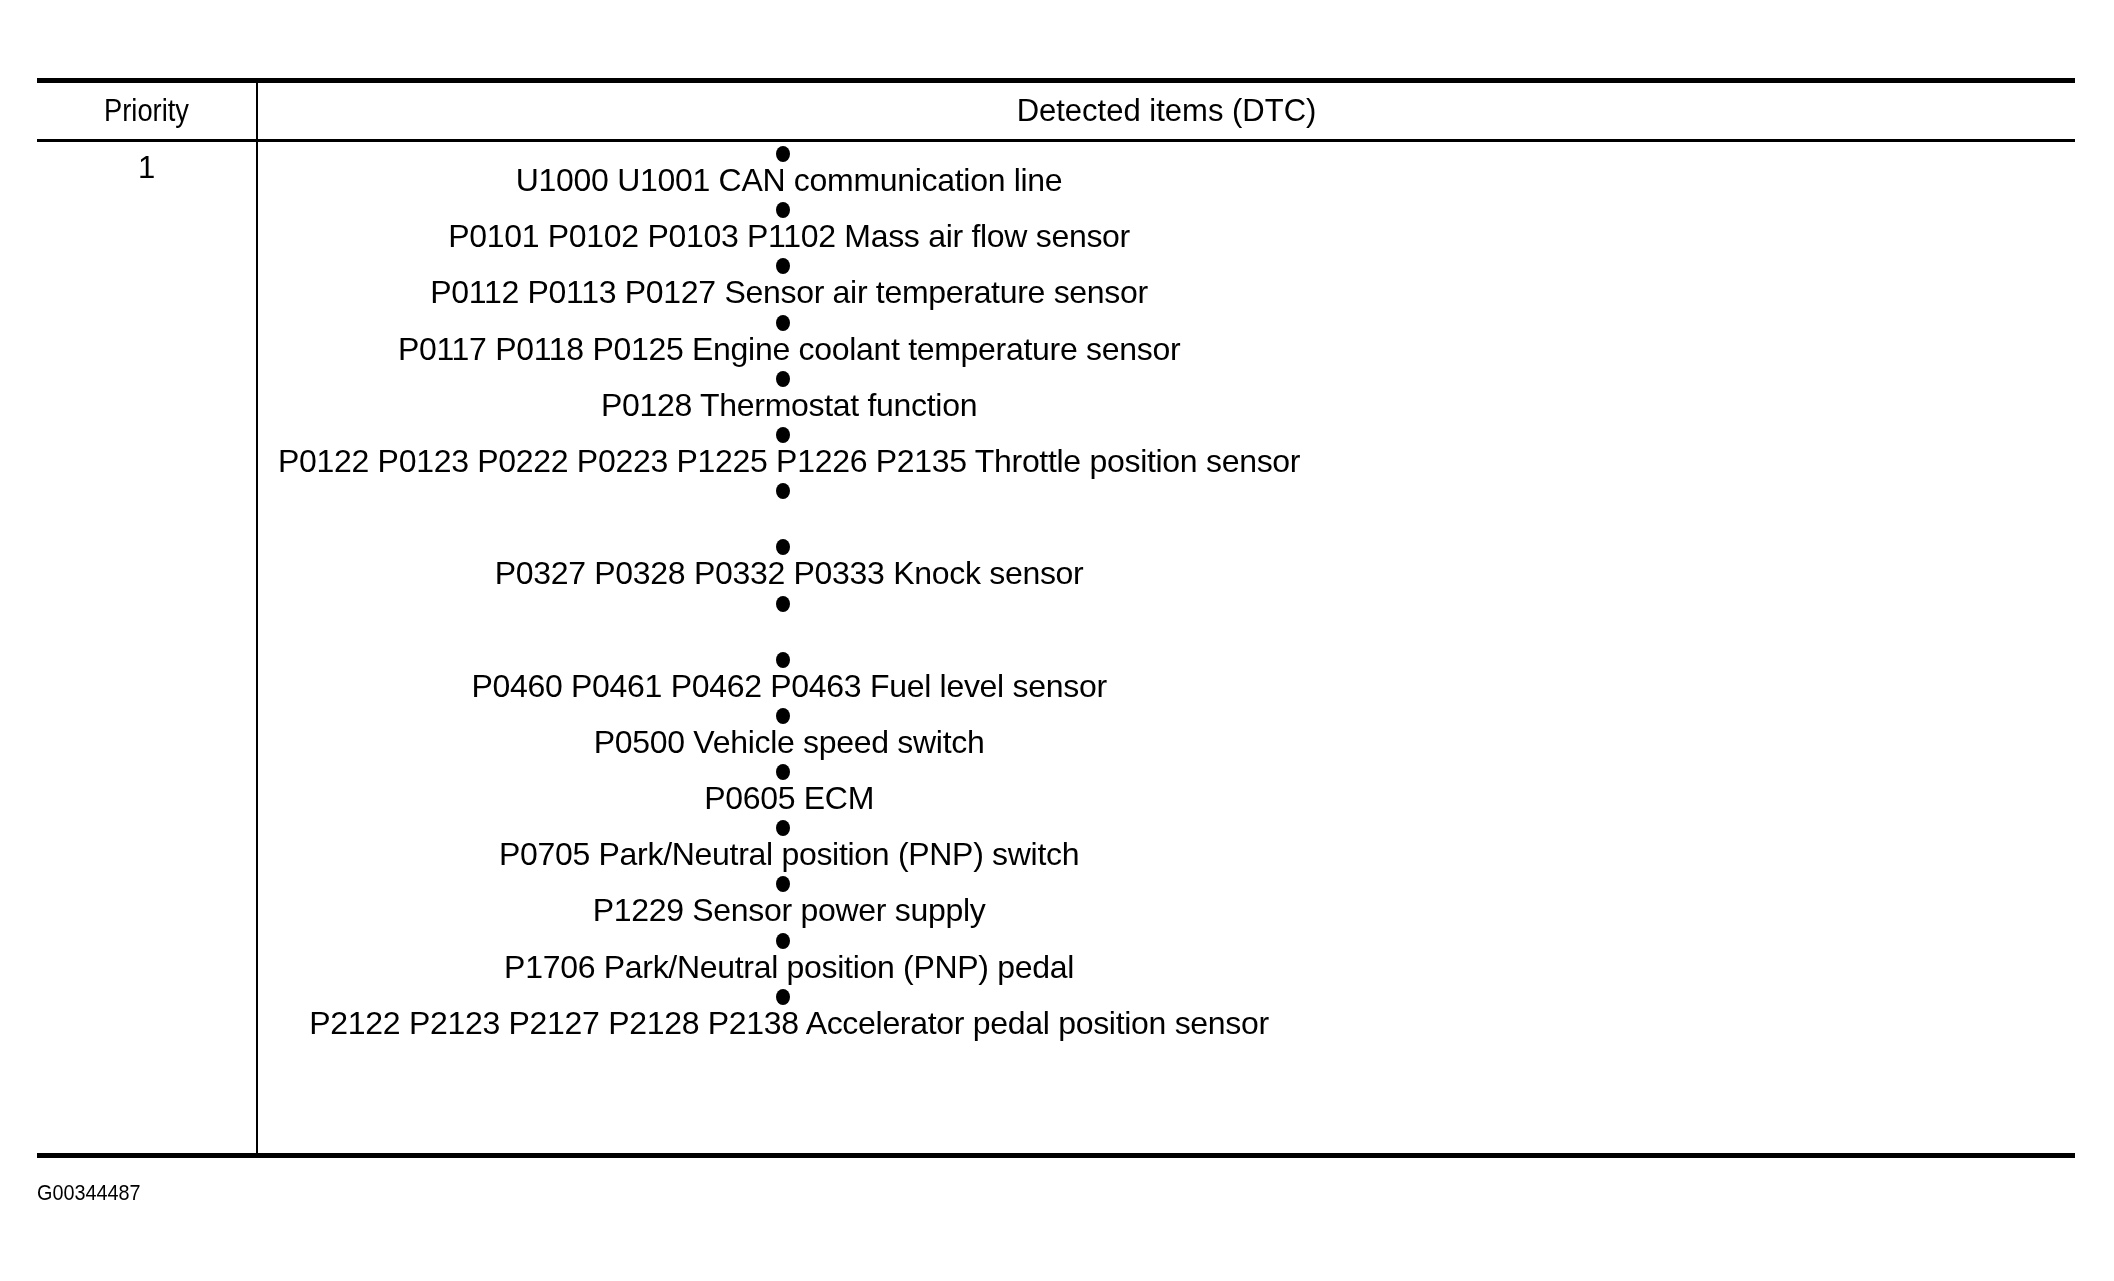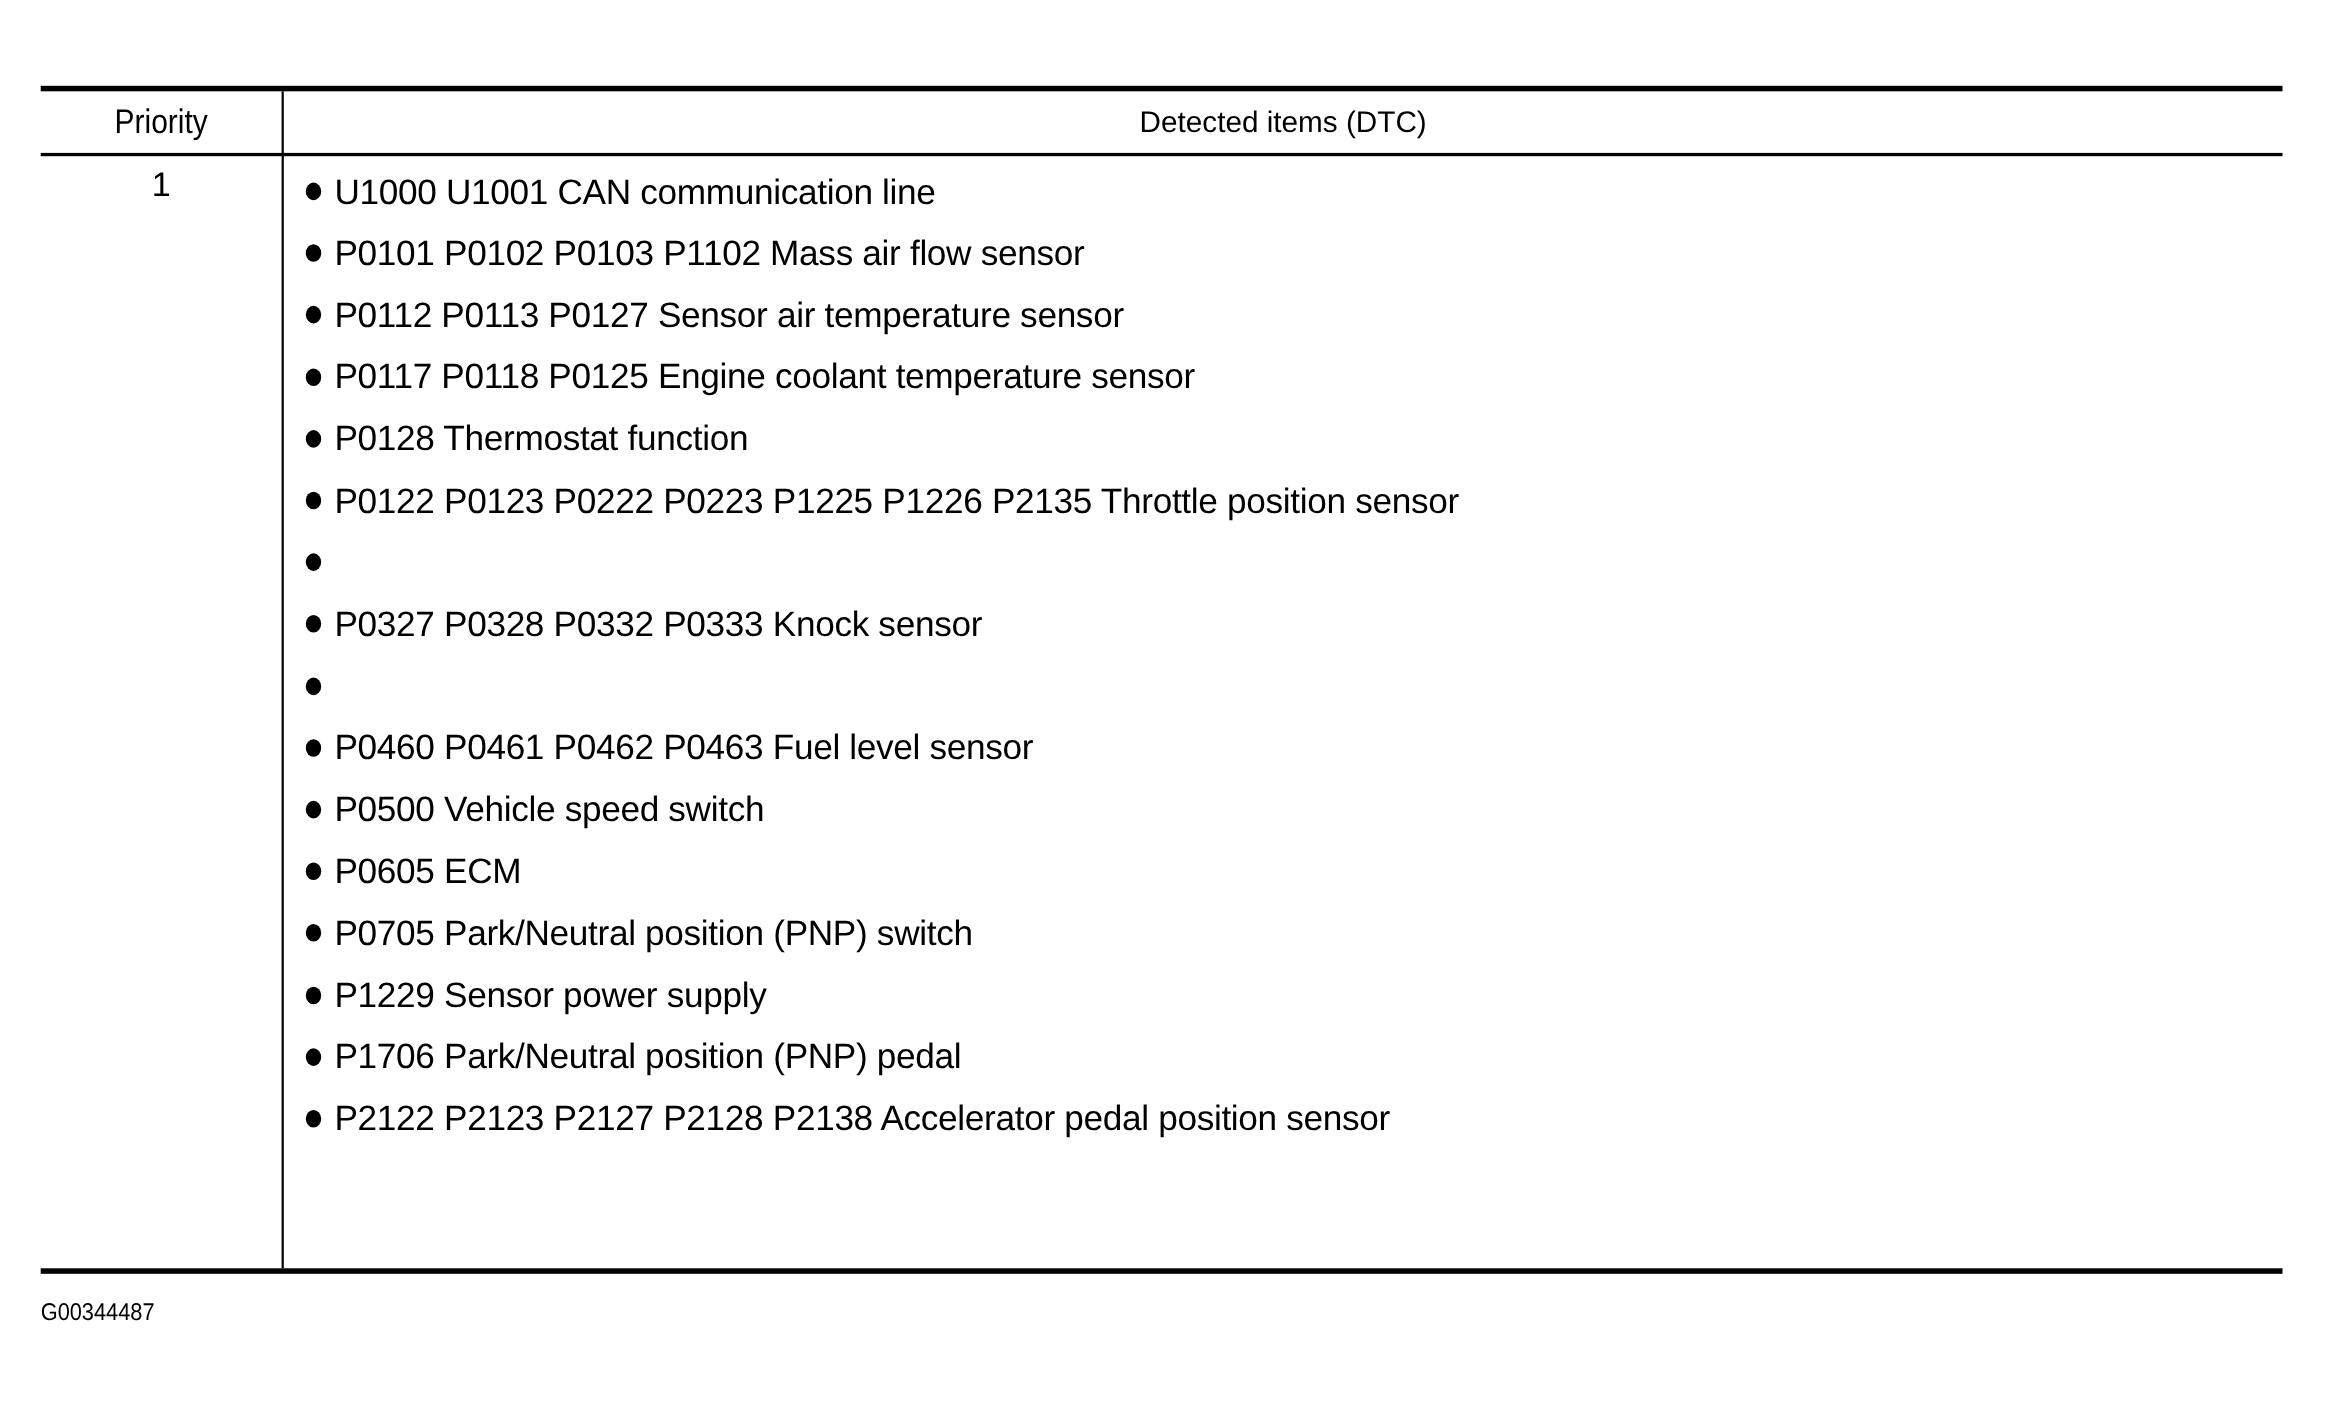--- a/index.html
+++ b/index.html
@@ -12,30 +12,30 @@
   .rule-bottom { position: absolute; left: 37px; width: 2038px; top: 1153px; height: 5px; background: #000; }
   .col-divider { position: absolute; left: 256px; width: 2px; top: 83px; height: 1070px; background: #000; }
   .hdr-priority {
     position: absolute; left: 37px; width: 219px; top: 83px; height: 56px;
     display: flex; align-items: center; justify-content: center;
     font-size: 31px; transform: scaleX(0.88);
   }
   .hdr-items {
     position: absolute; left: 258px; width: 1817px; top: 83px; height: 56px;
     display: flex; align-items: center; justify-content: center;
-    font-size: 27px;
+    font-size: 31px;
   }
   .priority-val {
     position: absolute; left: 37px; width: 219px; top: 148px; height: 40px;
     display: flex; align-items: center; justify-content: center; font-size: 31px;
   }
   .items { position: absolute; left: 278px; top: 146px; margin: 0; padding: 0; list-style: none; }
   .item {
     height: 56.2px; display: flex; align-items: center;
-    font-size: 32px; white-space: nowrap; letter-spacing: -0.3px;
+    font-size: 32px; white-space: nowrap; letter-spacing: -0.3px; flex-direction: column;
   }
   .bullet {
     display: inline-block; width: 14px; height: 16px; border-radius: 50%;
     background: #000; margin-right: 12px; flex: 0 0 auto;
   }
   .footer-id {
     position: absolute; left: 37px; top: 1180px; font-size: 22px;
     transform: scaleX(0.9); transform-origin: left center;
   }
 </style>

